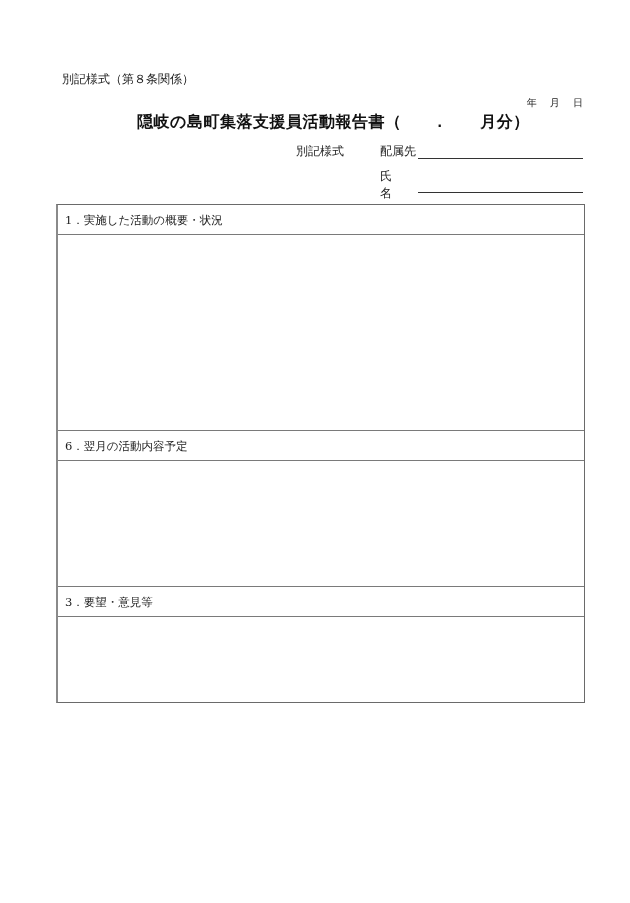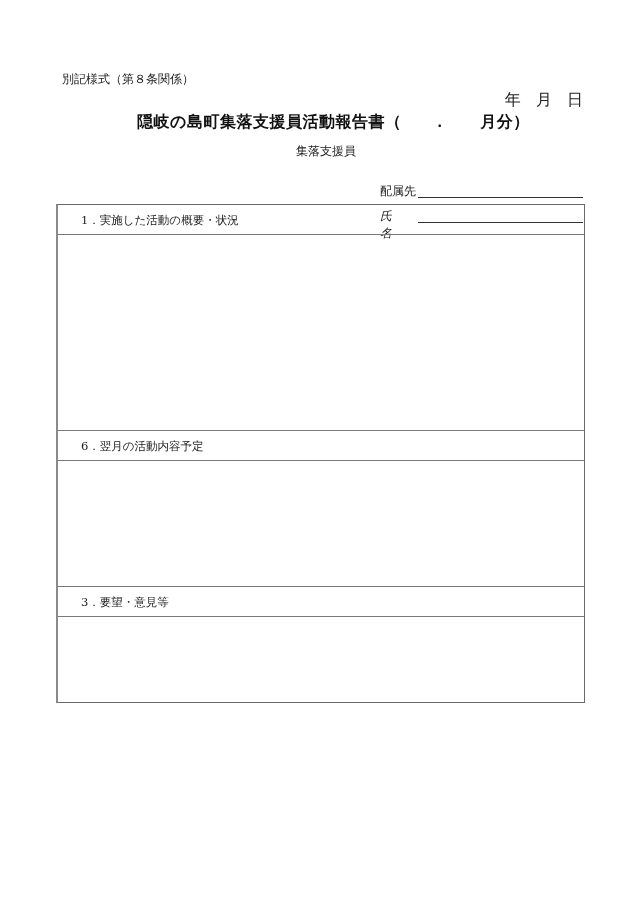--- a/index.html
+++ b/index.html
@@ -15,22 +15,22 @@
       font-family: "DejaVu Serif", "Liberation Serif", serif;
       color: #222222;
     }
     .abs { position: absolute; white-space: nowrap; }
     .form-ref {
       left: 62px; top: 71px;
       font-size: 12px;
       letter-spacing: 0px;
     }
     .date-line {
-      right: 47px; top: 90px;
-      font-size: 16px;
+      right: 47px; top: 96px;
+      font-size: 10px;
     }
     .date-line span { margin-left: 10px; }
     .date-line span:first-child { margin-left: 0; }
     .title {
       left: 137px; top: 112px;
       font-family: Liberation Sans, sans-serif;
       font-weight: bold;
       font-size: 16px;
       letter-spacing: 0.5px;
       color: #111111;
@@ -41,46 +41,45 @@
       left: 296px; top: 143px;
       font-size: 12px;
     }
     .field-label {
       font-size: 12px;
     }
     .field-row {
       position: absolute;
       left: 380px;
       display: flex;
-      align-items: flex-start;
-      margin-top: 40px;
+      align-items: center;
     }
     .field-row.affil { top: 143px; }
     .field-row.name { top: 168px; }
     .field-row .field-label { width: 38px; }
-    .field-row.name .field-label { letter-spacing: 10px; font-style: italic; }
+    .field-row.name .field-label { letter-spacing: 10px; }
     .field-underline {
       width: 165px;
       height: 14px;
       border-bottom: 1px solid #333333;
     }
     .report-table {
       position: absolute;
       left: 56px;
       top: 204px;
       width: 526px;
       border: 1px solid #6a6a6a;
       border-left: 2px solid #8a8a8a;
     }
     .section-header {
       height: 30px;
       border-bottom: 1px solid #7a7a7a;
       font-size: 11.5px;
       line-height: 30px;
-      padding-left: 23px;
+      padding-left: 7px;
       box-sizing: border-box;
     }
     .section-body {
       border-bottom: 1px solid #7a7a7a;
       box-sizing: border-box;
     }
     .section:last-child .section-body { border-bottom: none; }
     .s1 .section-body { height: 196px; }
     .s2 .section-body { height: 126px; }
     .s3 .section-body { height: 85px; }
@@ -94,21 +93,21 @@
 <div class="abs date-line">
   <span>年</span>
   <span>月</span>
   <span>日</span>
 </div>
 
 <div class="abs title">
   <span>隠岐の島町集落支援員活動報告書（</span><span class="gap1"></span><span>.</span><span class="gap2"></span><span>月分）</span>
 </div>
 
-<div class="abs supporter-label">集落支援員</div>
+<div class="abs supporter-label">別記様式</div>
 
 <div class="field-row affil">
   <span class="field-label">配属先</span>
   <div class="field-underline"></div>
 </div>
 
 <div class="field-row name">
   <span class="field-label">氏名</span>
   <div class="field-underline"></div>
 </div>

